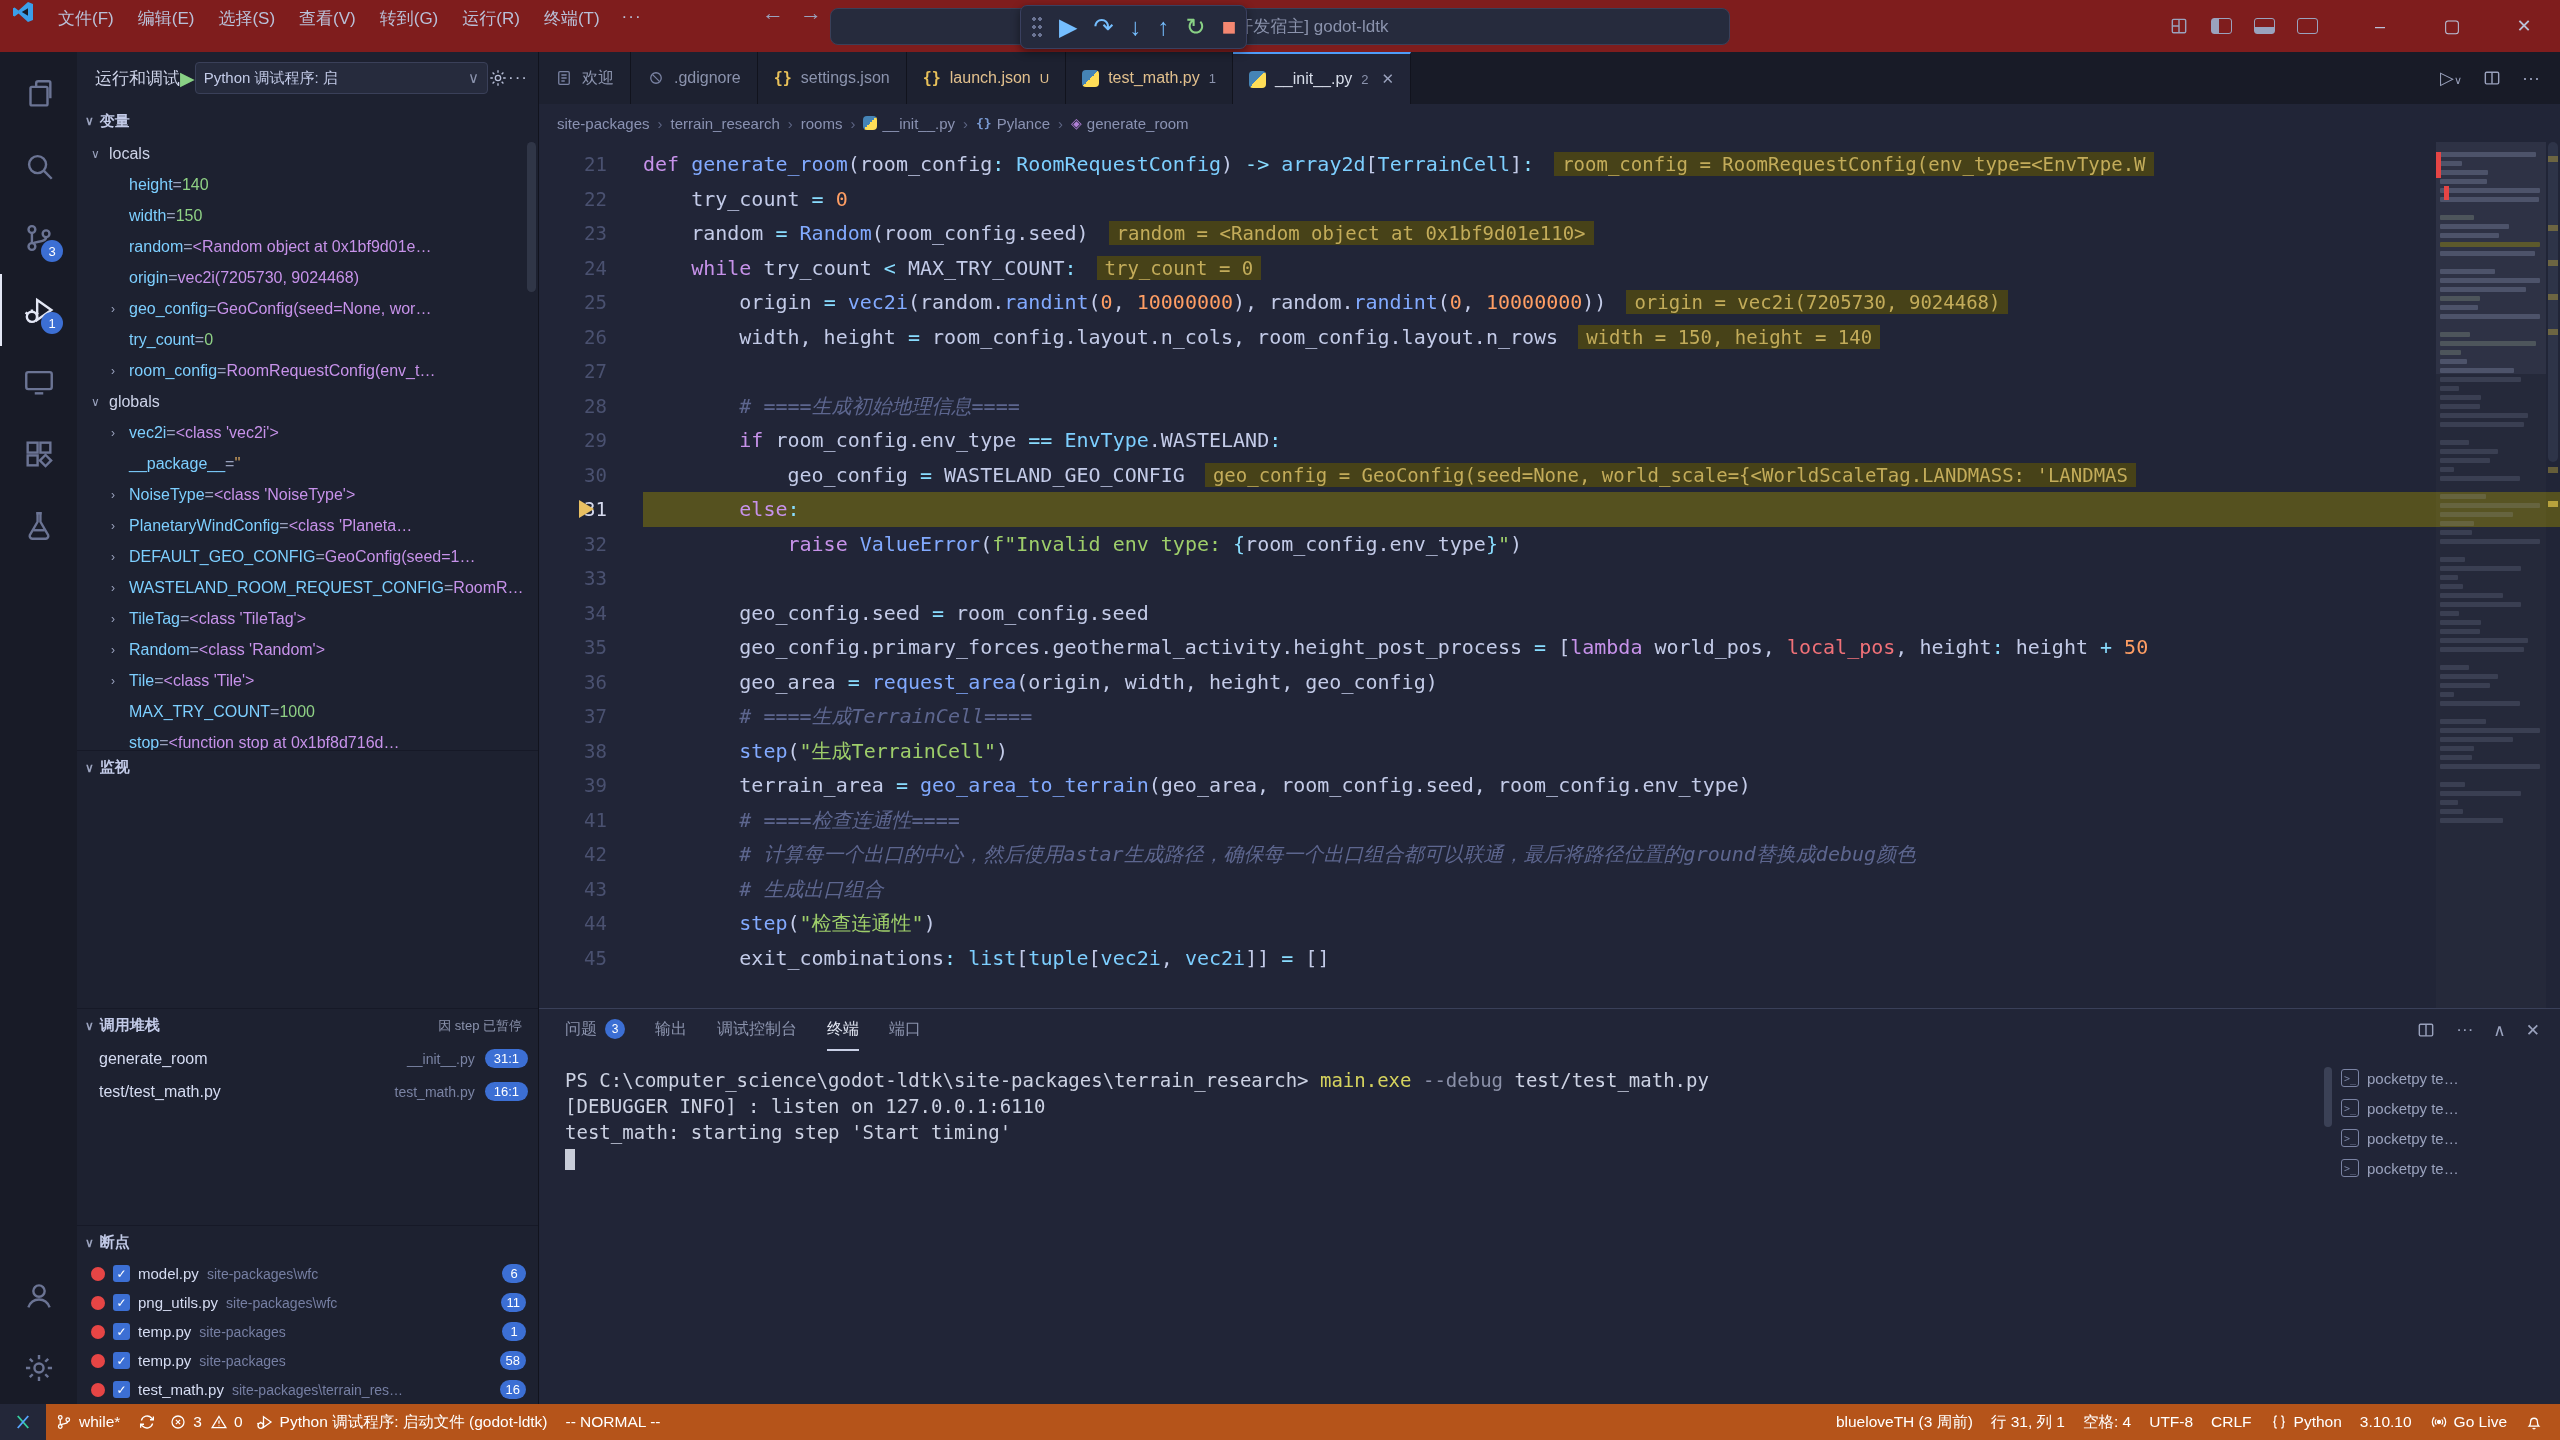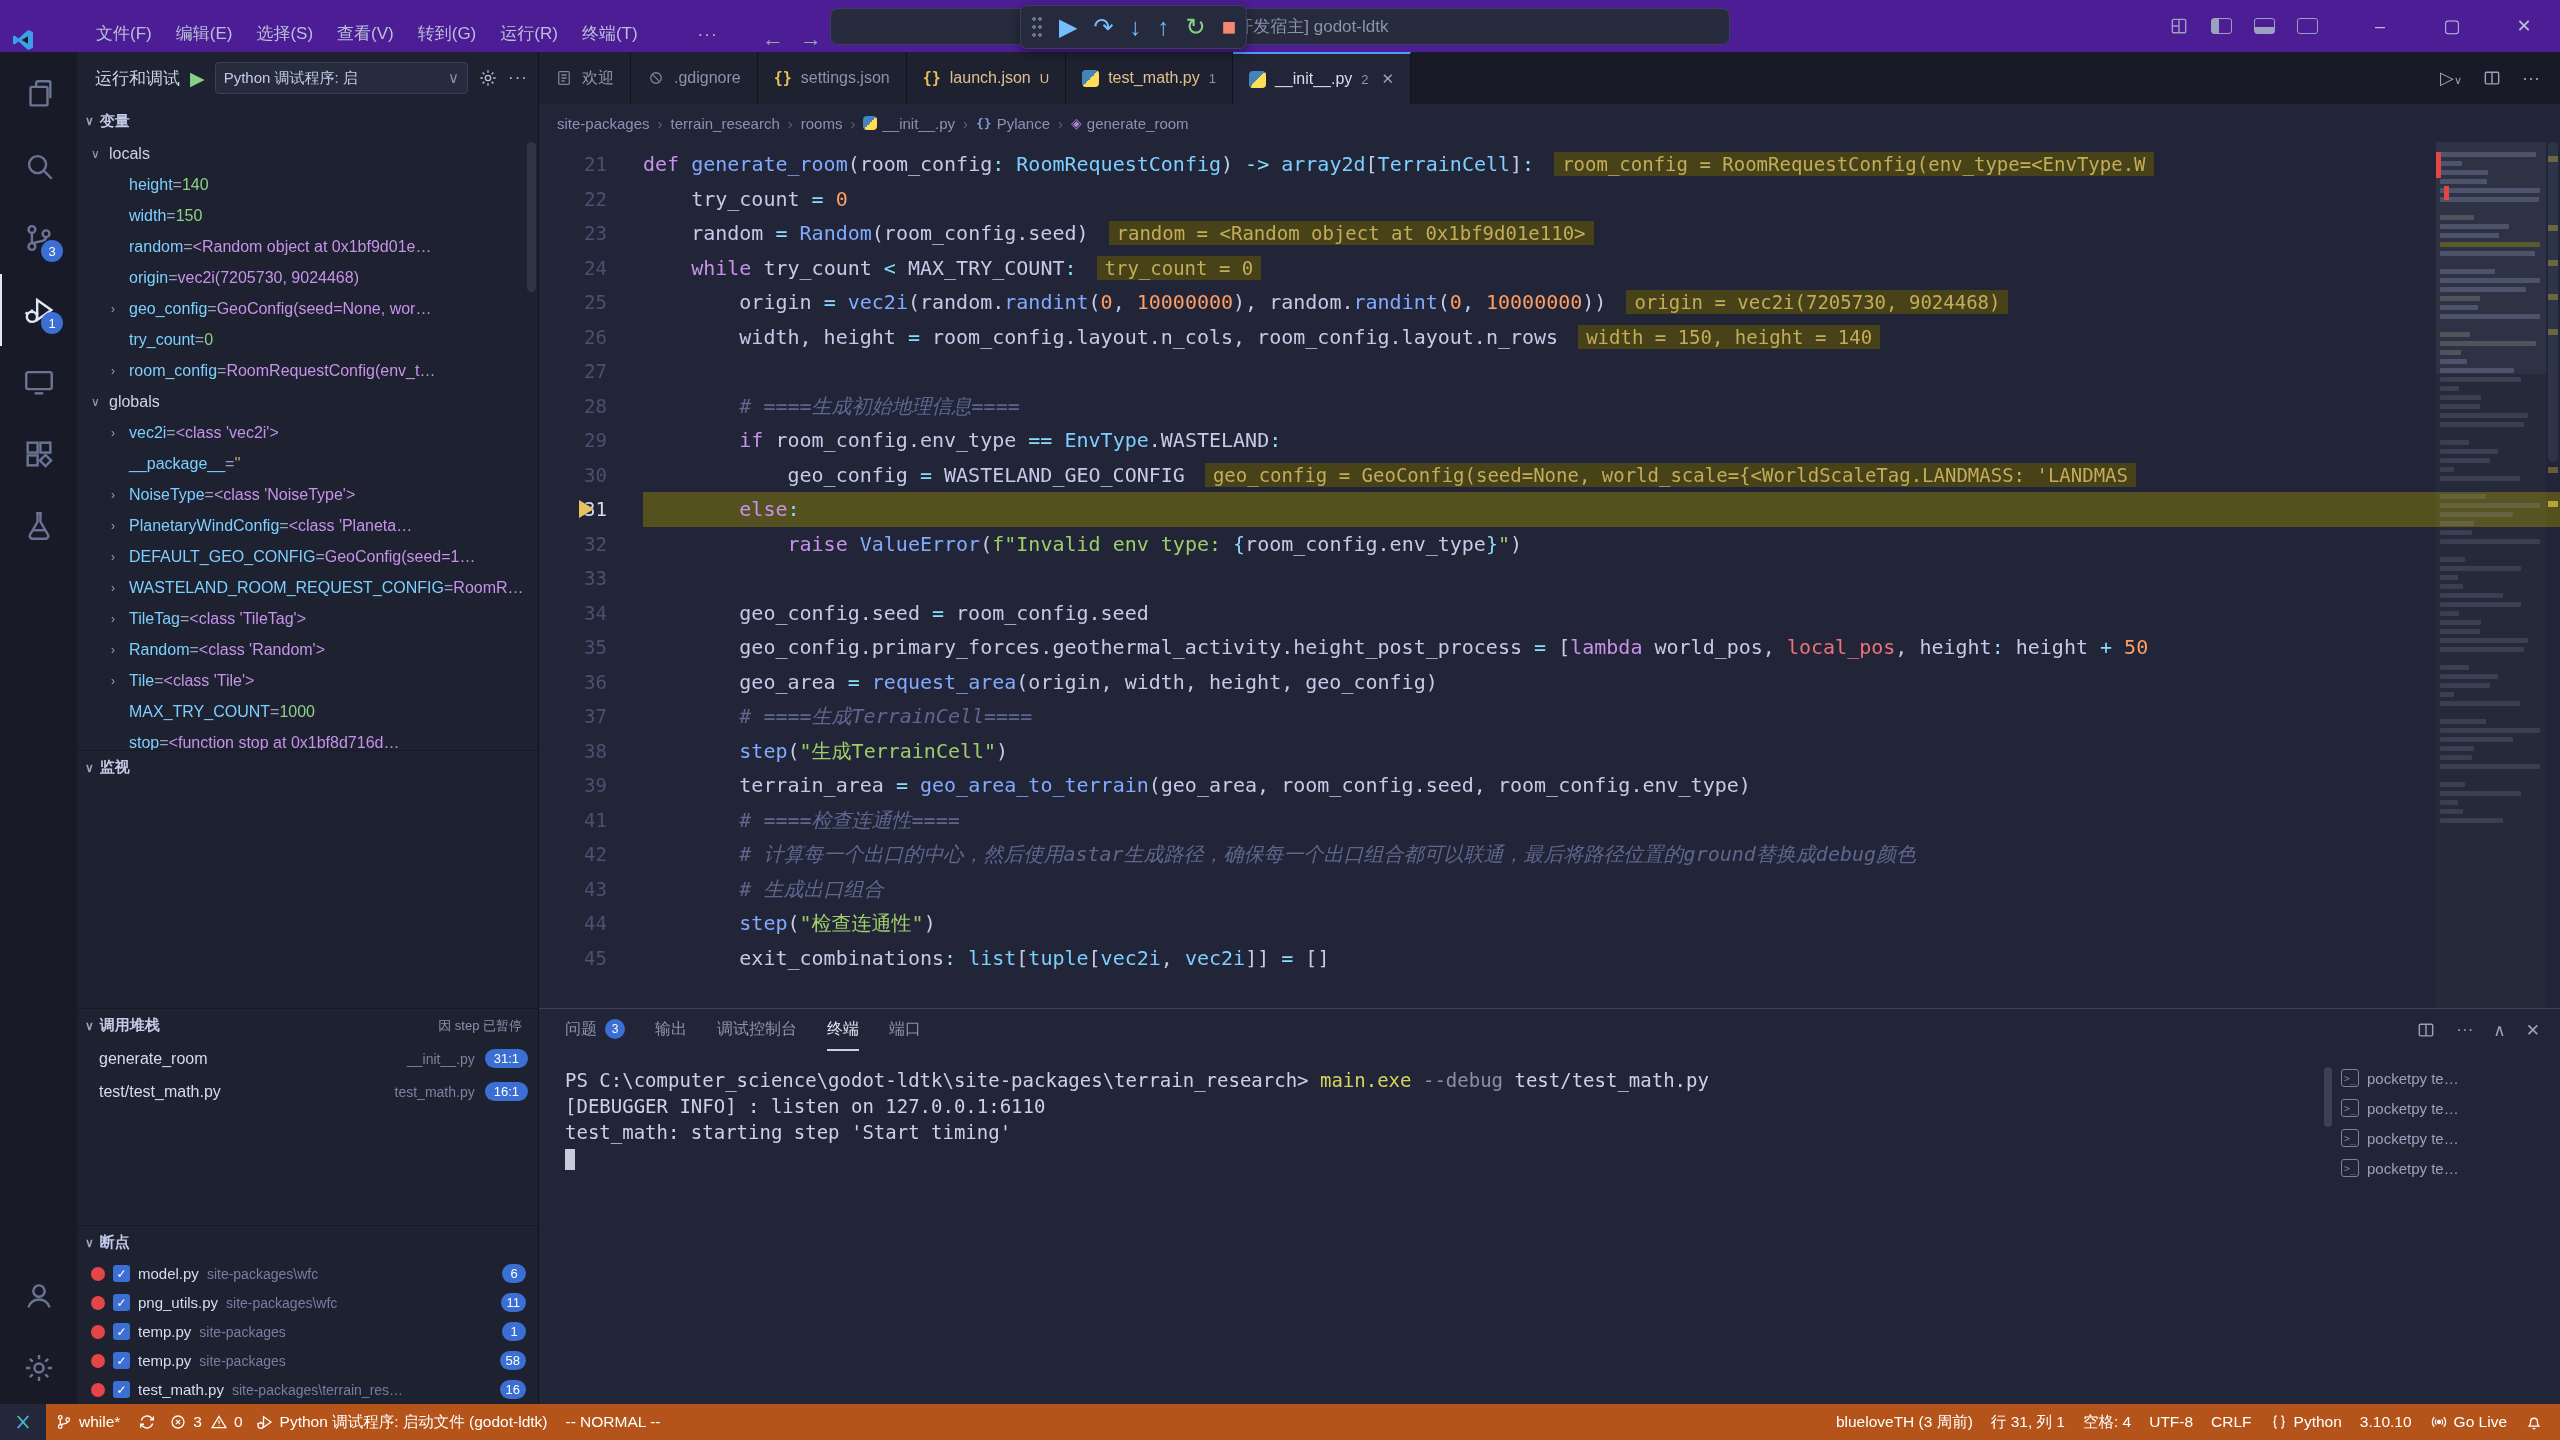--- a/index.html
+++ b/index.html
@@ -1,21 +1,21 @@
 <!DOCTYPE html>
 <html style="--status-bar: #b5541a; --badge: #3c6fd4; --debug-line: #55511f; --inline-hint-bg: #474218; --inline-hint-fg: #c3ac5a; --accent: #4f9cf9;"><head>
 <meta charset="utf-8">
 <style>
   *{margin:0;padding:0;box-sizing:border-box;}
   html,body{width:2560px;height:1440px;overflow:hidden;background:#212537;}
   body{font-family:"Liberation Sans",sans-serif;color:#aab2cc;font-size:17px;-webkit-font-smoothing:antialiased;}
   .root{width:2560px;height:1440px;display:flex;flex-direction:column;position:relative;}
 
   
-  .titlebar{flex:0 0 52px;background:#4c1d95;display:flex;align-items:flex-end;position:relative;z-index:20;gap:38px;}
+  .titlebar{flex:0 0 52px;background:#7f1d1d;display:flex;align-items:flex-start;position:relative;z-index:20;}
   .logo{width:46px;display:flex;justify-content:center;align-items:center;}
   .logo svg{width:24px;height:24px;}
   .menus{display:flex;}
   .menu-item{padding:7px 12px;border-radius:6px;color:#b9c0d8;white-space:nowrap;}
   .menu-more{padding:7px 10px;color:#b9c0d8;letter-spacing:1px;}
   .nav-arrows{position:absolute;left:762px;display:flex;gap:16px;color:#9aa2bd;font-size:22px;}
   .search-box{position:absolute;left:50%;top:8px;transform:translateX(-50%);width:900px;height:37px;background:#262b3d;border:1px solid #3a4059;border-radius:8px;display:flex;align-items:center;justify-content:center;gap:8px;color:#8b93ad;font-size:17px;z-index:1;}
   .search-box .ic{width:18px;height:18px;color:#8b93ad;}
   .debug-toolbar{position:absolute;left:1020px;top:5px;height:44px;background:#252a3d;border:1px solid #3a4060;border-radius:7px;display:flex;align-items:center;padding:0 10px;gap:16px;z-index:5;box-shadow:0 3px 10px rgba(0,0,0,.45);}
   .grip{width:12px;height:24px;background-image:radial-gradient(circle,#6b7494 1.6px,transparent 1.8px);background-size:6px 8px;}
@@ -34,21 +34,21 @@
   .activitybar{flex:0 0 77px;background:#181b27;display:flex;flex-direction:column;align-items:center;padding-top:6px;}
   .ab-item{width:77px;height:72px;display:flex;align-items:center;justify-content:center;position:relative;color:#6b7494;}
   .ab-item.active{color:#e3e7f5;border-left:2px solid #e3e7f5;}
   .ab-item .ic{width:34px;height:34px;}
   .ab-badge{position:absolute;right:14px;bottom:12px;min-width:22px;height:22px;border-radius:11px;background:var(--badge);color:#fff;font-size:13px;display:flex;align-items:center;justify-content:center;padding:0 5px;}
   .ab-bottom{margin-top:auto;}
   .ic svg{width:100%;height:100%;display:block;}
 
   
   .sidebar{flex:0 0 462px;background:#1d2130;border-right:1px solid #11131d;display:flex;flex-direction:column;overflow:hidden;}
-  .runbar{flex:0 0 52px;display:flex;align-items:center;gap:10px;padding:0 10px 0 18px;background:#1d2130;}
+  .runbar{flex:0 0 52px;display:flex;align-items:center;padding:0 10px 0 18px;background:#1d2130;}
   .runbar-title{color:#cdd3e8;font-size:17px;white-space:nowrap;}
   .run-play{color:#89d185;font-size:19px;}
   .run-select{flex:1;min-width:0;height:32px;background:#262b3d;border:1px solid #3a4059;border-radius:4px;display:flex;align-items:center;justify-content:space-between;padding:0 8px;color:#c3cbe8;font-size:15px;white-space:nowrap;overflow:hidden;}
   .sel-chev{color:#8b93ad;margin-left:6px;}
   .runbar .ic{width:20px;height:20px;color:#b9c0d8;flex:0 0 auto;}
   .runbar .more{color:#b9c0d8;letter-spacing:1px;}
   .sec-h{flex:0 0 34px;display:flex;align-items:center;gap:6px;padding:0 8px;font-weight:bold;font-size:15px;color:#c3cbe8;border-top:1px solid #161927;background:#1d2130;}
   .sec-h .chev{font-size:12px;color:#9aa2bd;}
   .sec-note{margin-left:auto;font-weight:normal;font-size:13px;color:#8b93ad;padding-right:8px;white-space:nowrap;}
   .sec-body{overflow:hidden;position:relative;}

